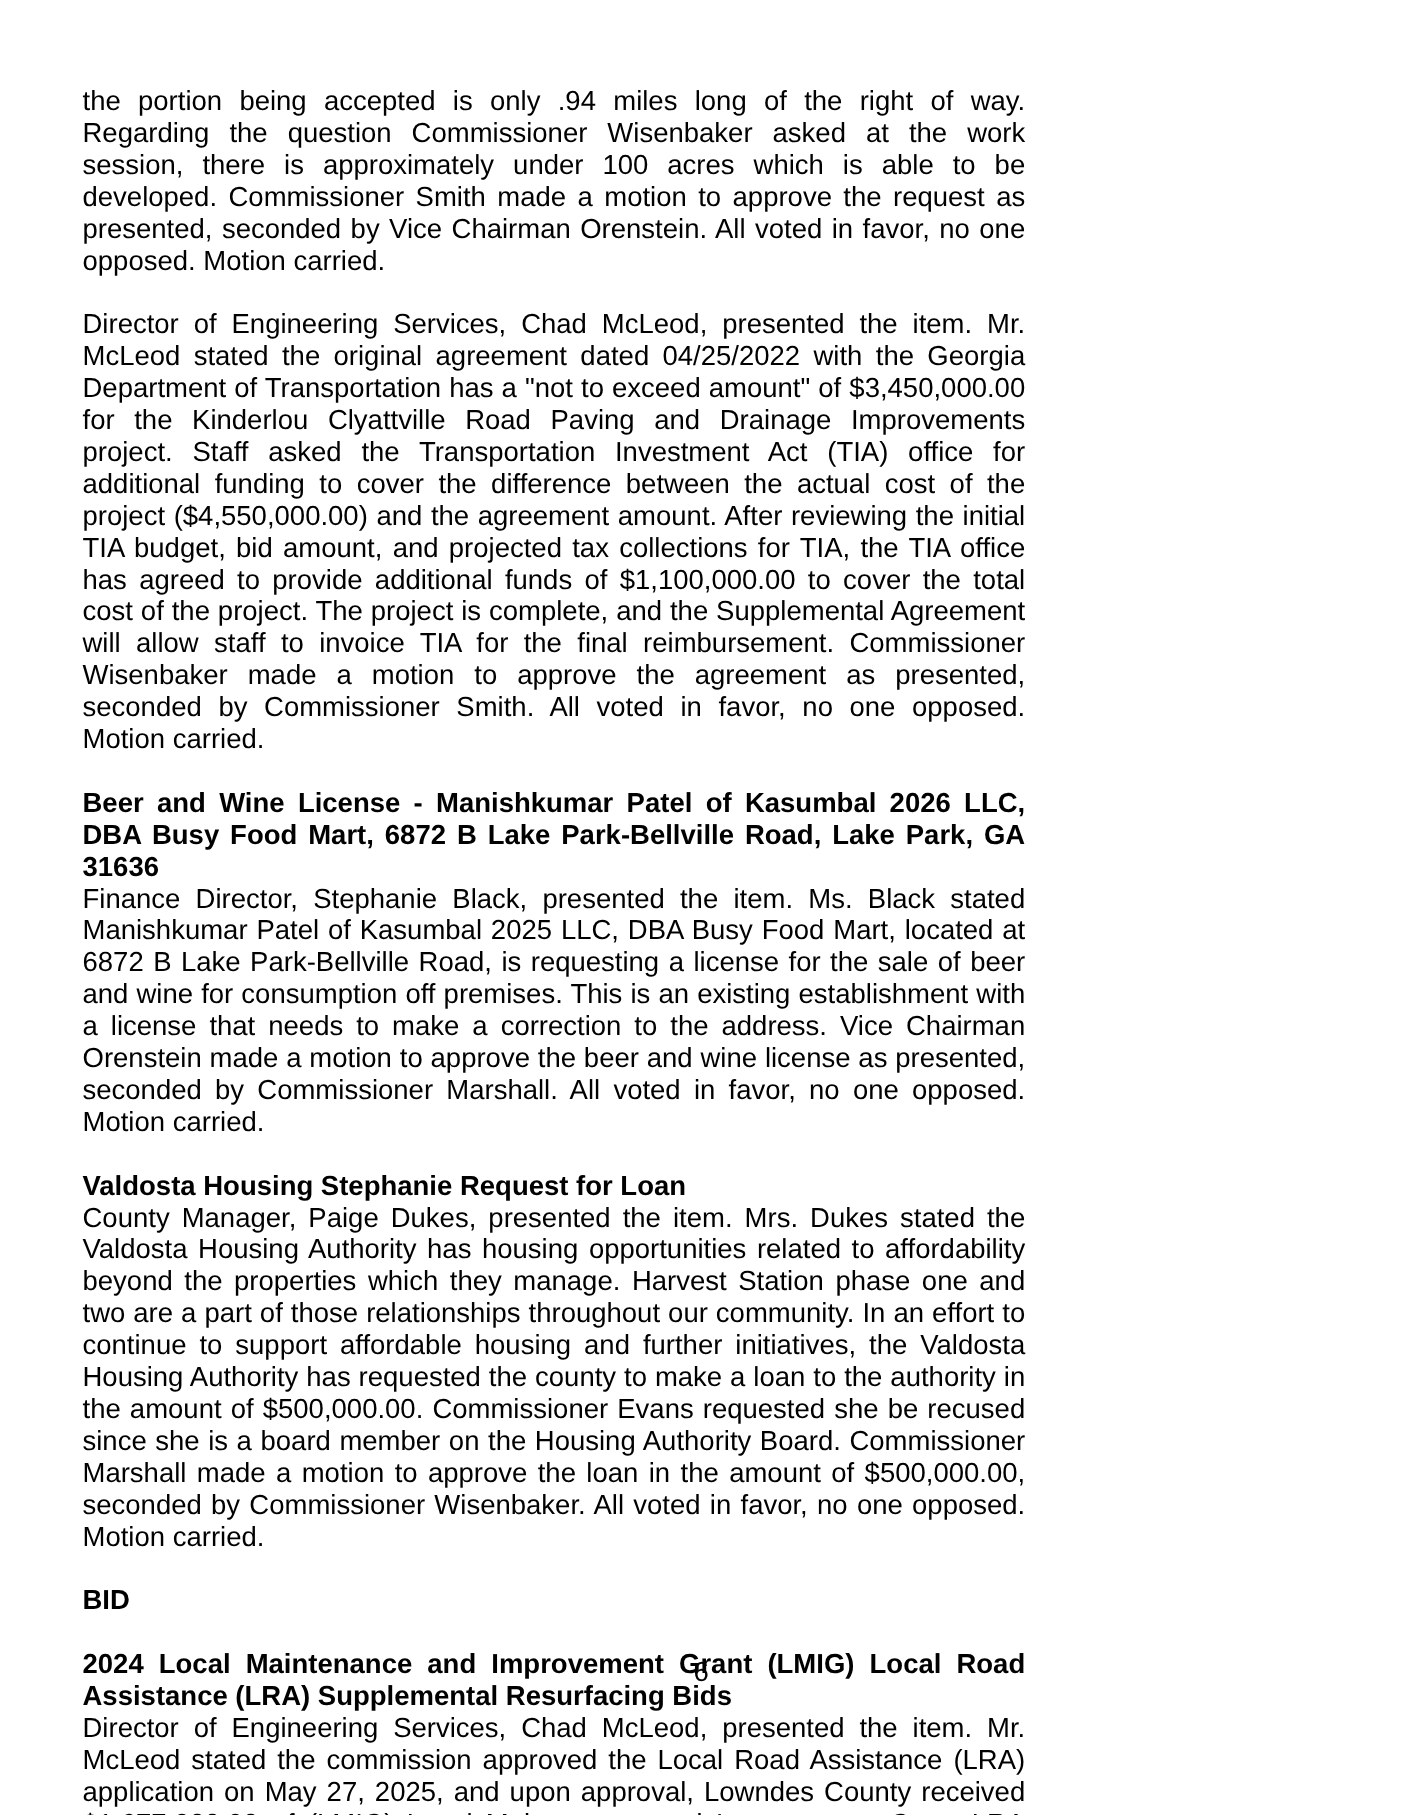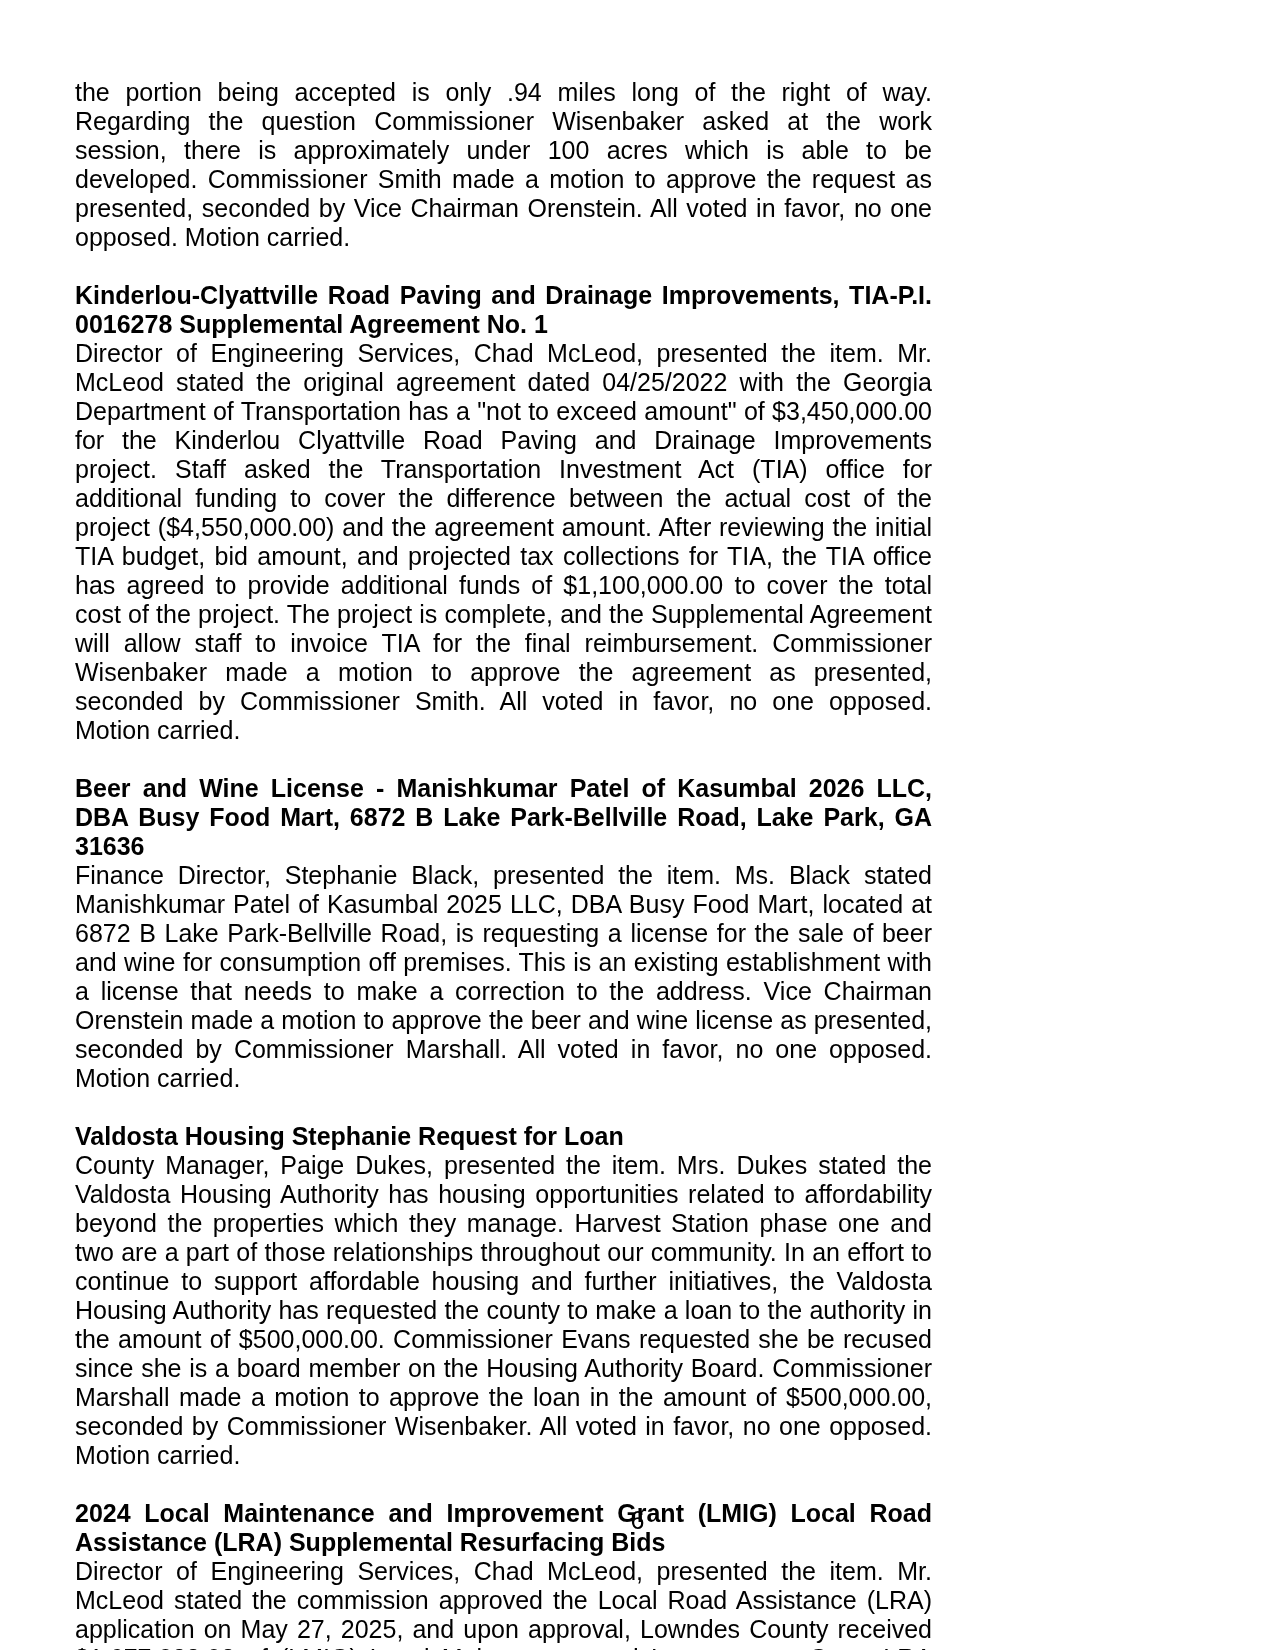--- a/index.html
+++ b/index.html
@@ -47,34 +47,36 @@
 </head>
 <body>
 
 <div class="page">
 
   <div class="doc-section">
     <p class="doc-body">the portion being accepted is only .94 miles long of the right of way. Regarding the question Commissioner Wisenbaker asked at the work session, there is approximately under 100 acres which is able to be developed. Commissioner Smith made a motion to approve the request as presented, seconded by Vice Chairman Orenstein. All voted in favor, no one opposed. Motion carried.</p>
   </div>
 
   <div class="doc-section">
-    <h2 class="doc-heading">Kinderlou-Clyattville Road Paving and Drainage Improvements, TIA-P.I. 0016278 Supplemental Agreement No. 1</h2>
     <p class="doc-body">Director of Engineering Services, Chad McLeod, presented the item. Mr. McLeod stated the original agreement dated 04/25/2022 with the Georgia Department of Transportation has a "not to exceed amount" of $3,450,000.00 for the Kinderlou Clyattville Road Paving and Drainage Improvements project. Staff asked the Transportation Investment Act (TIA) office for additional funding to cover the difference between the actual cost of the project ($4,550,000.00) and the agreement amount. After reviewing the initial TIA budget, bid amount, and projected tax collections for TIA, the TIA office has agreed to provide additional funds of $1,100,000.00 to cover the total cost of the project. The project is complete, and the Supplemental Agreement will allow staff to invoice TIA for the final reimbursement. Commissioner Wisenbaker made a motion to approve the agreement as presented, seconded by Commissioner Smith. All voted in favor, no one opposed. Motion carried.</p>
   </div>
 
   <div class="doc-section">
     <h2 class="doc-heading">Beer and Wine License - Manishkumar Patel of Kasumbal 2026 LLC, DBA Busy Food Mart, 6872 B Lake Park-Bellville Road, Lake Park, GA 31636</h2>
     <p class="doc-body">Finance Director, Stephanie Black, presented the item. Ms. Black stated Manishkumar Patel of Kasumbal 2025 LLC, DBA Busy Food Mart, located at 6872 B Lake Park-Bellville Road, is requesting a license for the sale of beer and wine for consumption off premises.  This is an existing establishment with a license that needs to make a correction to the address. Vice Chairman Orenstein made a motion to approve the beer and wine license as presented, seconded by Commissioner Marshall. All voted in favor, no one opposed. Motion carried.</p>
   </div>
 
   <div class="doc-section">
     <h2 class="doc-heading">Valdosta Housing Stephanie Request for Loan</h2>
     <p class="doc-body">County Manager, Paige Dukes, presented the item. Mrs. Dukes stated the Valdosta Housing Authority has housing opportunities related to affordability beyond the properties which they manage. Harvest Station phase one and two are a part of those relationships throughout our community. In an effort to continue to support affordable housing and further initiatives, the Valdosta Housing Authority has requested the county to make a loan to the authority in the amount of $500,000.00. Commissioner Evans requested she be recused since she is a board member on the Housing Authority Board. Commissioner Marshall made a motion to approve the loan in the amount of $500,000.00, seconded by Commissioner Wisenbaker. All voted in favor, no one opposed. Motion carried.</p>
   </div>
 
+  <div class="doc-section">
+    <h2 class="doc-heading">BID</h2>
+  </div>
 
   <div class="doc-section">
     <h2 class="doc-heading">2024 Local Maintenance and Improvement Grant (LMIG) Local Road Assistance (LRA) Supplemental Resurfacing Bids</h2>
     <p class="doc-body">Director of Engineering Services, Chad McLeod, presented the item. Mr. McLeod stated the commission approved the Local Road Assistance (LRA) application on May 27, 2025, and upon approval, Lowndes County received $1,677,028.92 of (LMIG) Local Maintenance and Improvement Grant LRA funding assistance from the Georgia Department of Transportation. The 2025 LMIG Supplemental bids include 6.94 miles of county roads. This project has a 180-day completion time. Bids were received and opened on February 19, 2026. Staff received two bids, with the Scruggs Company submitting the low bid in the amount of $1,491,023.01. Commissioner Marshall asked if this</p>
   </div>
 
   <div class="page-footer">6</div>
 
 </div>
 

